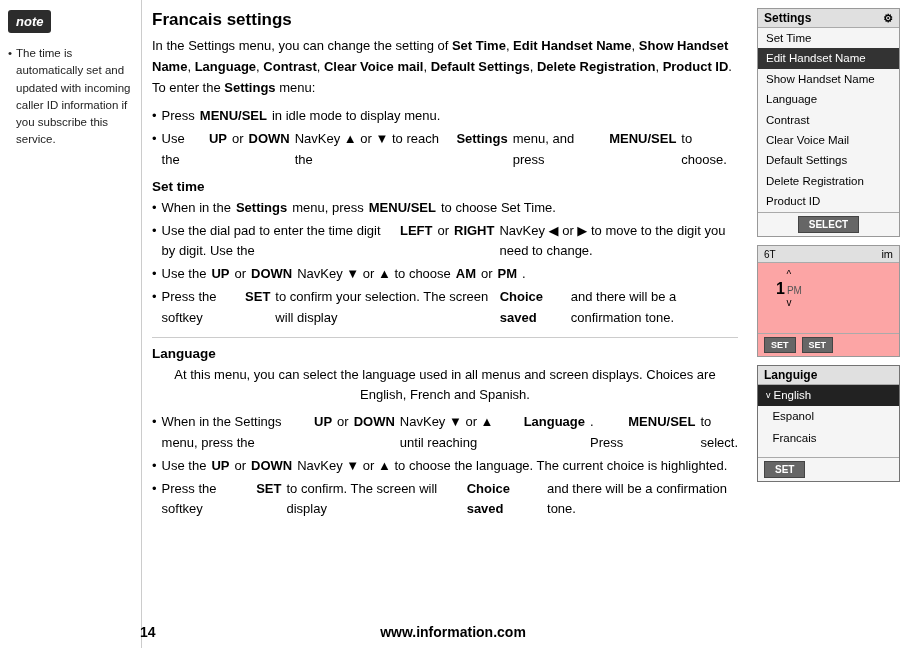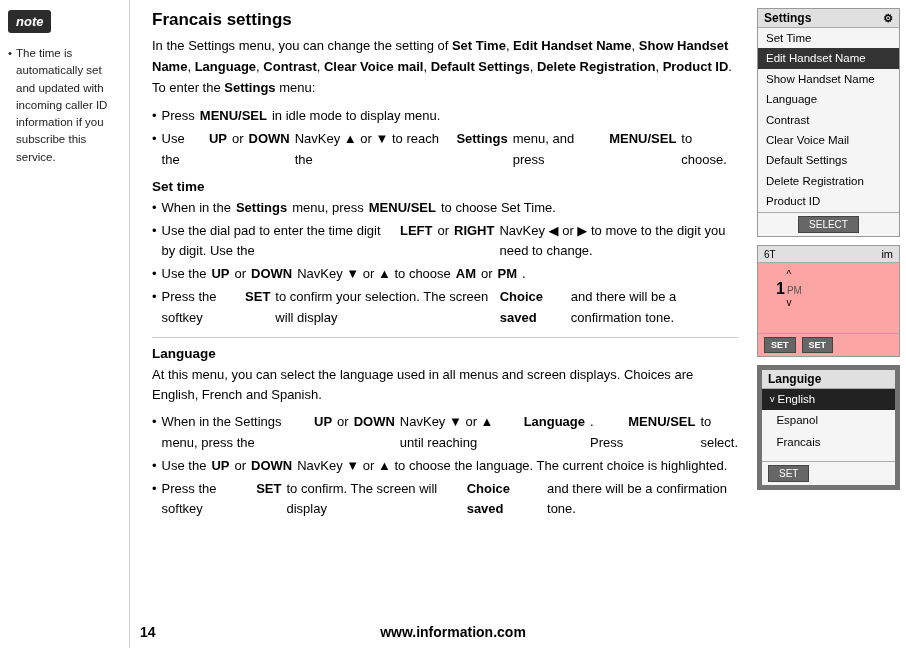--- a/index.html
+++ b/index.html
@@ -12,21 +12,21 @@
       color: #000;
       overflow: hidden;
       position: relative;
     }
 
     
     .note-sidebar {
       position: absolute;
       left: 0;
       top: 0;
-      width: 130px;
+      width: 142px;
       height: 648px;
       border-right: 1px solid #ccc;
       padding: 10px 8px;
     }
     .note-box {
       background: #2c2c2c;
       color: #fff;
       font-size: 13px;
       font-style: italic;
       font-weight: bold;
@@ -93,20 +93,21 @@
     }
     .subsection-title {
       font-size: 13.5px;
       font-weight: bold;
       margin: 8px 0 4px 0;
     }
     .body-text {
       font-size: 13px;
       line-height: 1.6;
       margin-bottom: 6px;
+      text-align: center;
     }
     b { font-weight: bold; }
 
     
     .page-number {
       position: absolute;
       bottom: 8px;
       left: 140px;
       font-size: 14px;
       font-weight: bold;
@@ -166,21 +167,21 @@
       justify-content: center;
       padding: 3px 6px;
       border-top: 1px solid #aaa;
     }
     .panel-btn {
       background: #666;
       color: #fff;
       font-size: 10px;
       padding: 2px 10px;
       border: 1px solid #444;
-      font-weight: normal;
+      font-weight: bold;
     }
 
     
     .settime-panel {
       border: 1px solid #999;
       background: #fca5a5;
       font-size: 11.5px;
     }
     .settime-header {
       background: #e0e0e0;
@@ -228,21 +229,21 @@
       border: 1px solid #444;
       font-weight: bold;
     }
     .settime-sub {
       font-size: 10px;
       color: #555;
     }
 
     
     .lang-panel {
-      border: 5px solid #737373;
+      border: 1px solid #737373;
       background: #f5f5f5;
       font-size: 11.5px;
     }
     .lang-item {
       padding: 1px 8px;
       font-size: 11.5px;
       line-height: 1.7;
     }
     .lang-item.selected {
       background: #222;

